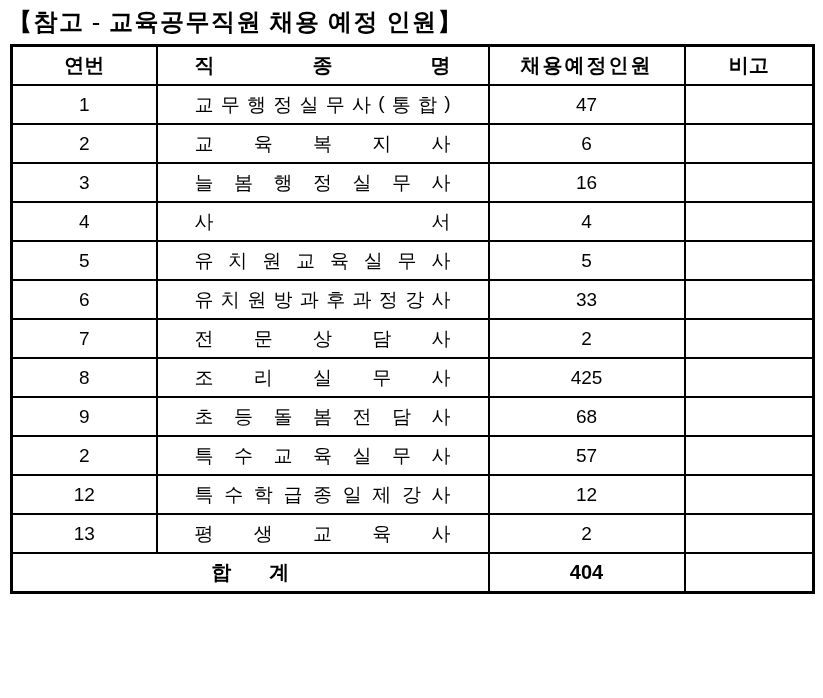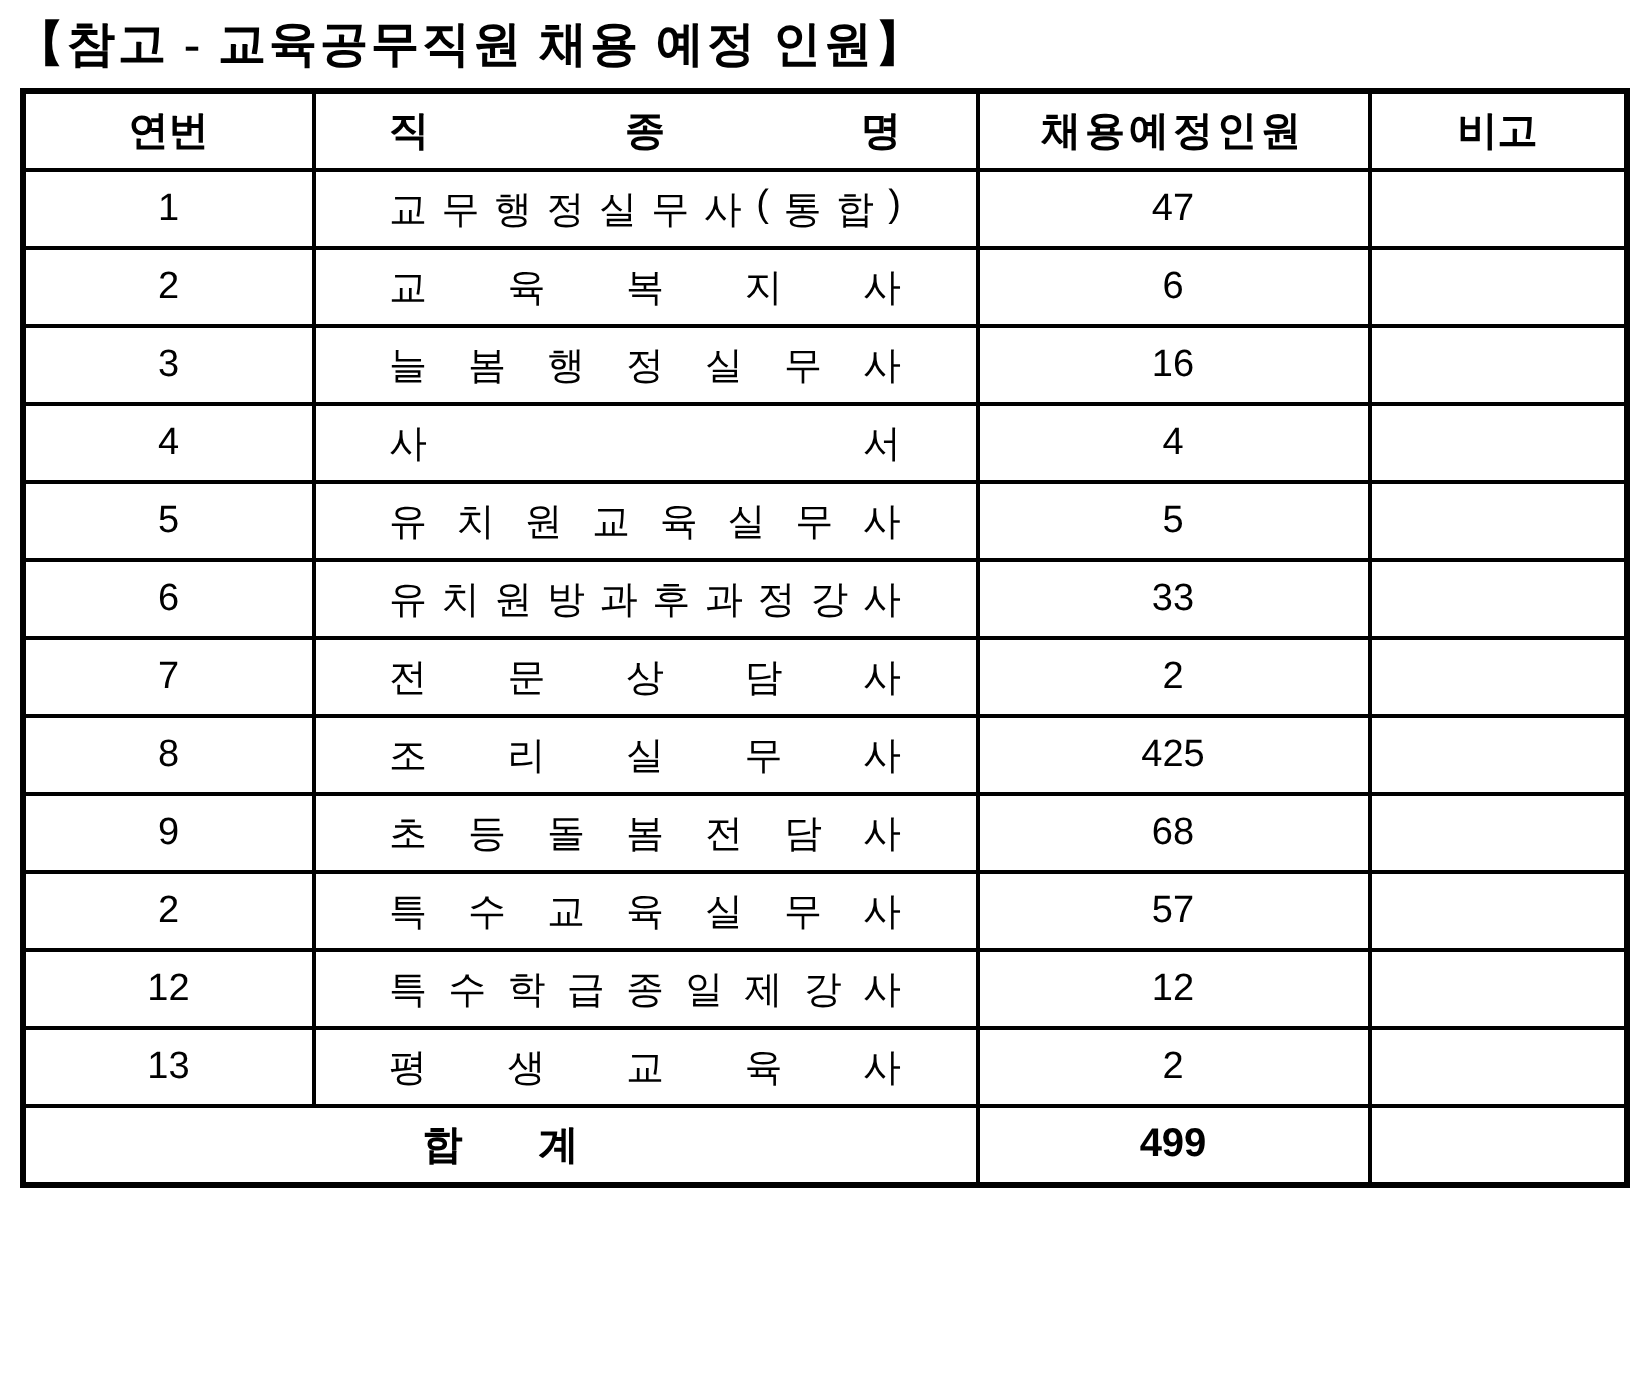--- a/index.html
+++ b/index.html
@@ -255,19 +255,19 @@
         <td>2</td>
         <td></td>
       </tr>
       <tr class="total-row">
         <td colspan="2">
             <span class="dist-sm">
               <span>합</span>
               <span>계</span>
             </span>
           </td>
-        <td>499</td>
+        <td>404</td>
         <td></td>
       </tr>
     </tbody>
   </table>
 
 </div>
 
 </body></html>

